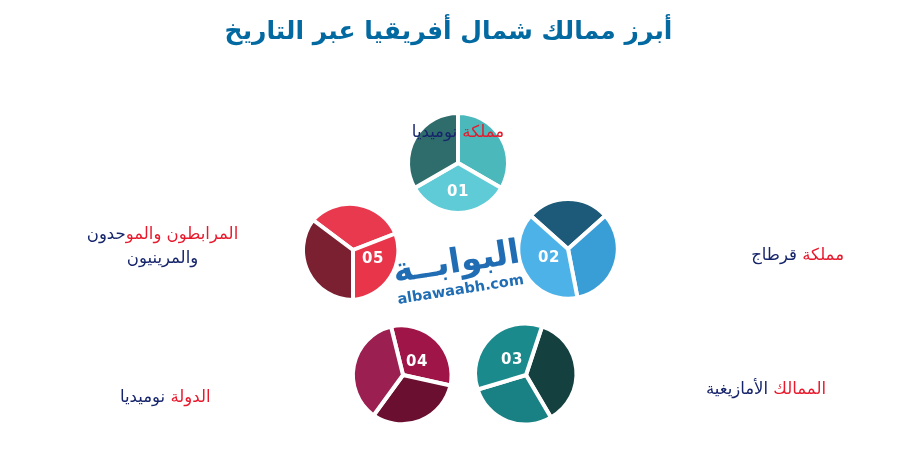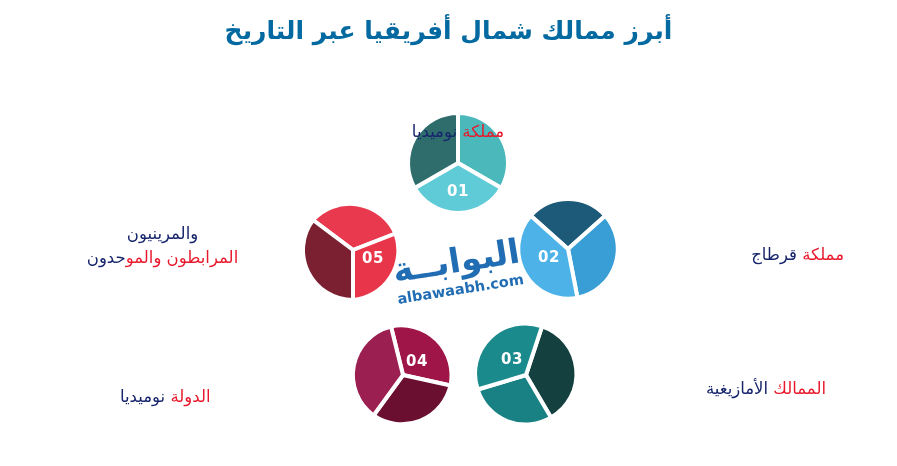--- a/index.html
+++ b/index.html
@@ -175,24 +175,24 @@
   <div class="pie-wrap" id="pie-5">
     <svg viewBox="0 0 104 104">
       <path d="M52 52 L12 22 A50 50 0 0 1 94.5 35.5 Z" fill="#e8394f" stroke="#ffffff" stroke-width="4"></path>
       <path d="M52 52 L94.5 35.5 A50 50 0 0 1 52 102 Z" fill="#e8354a" stroke="#ffffff" stroke-width="4"></path>
       <path d="M52 52 L52 102 A50 50 0 0 1 12 22 Z" fill="#7a2030" stroke="#ffffff" stroke-width="4"></path>
       <text class="pie-num" x="72" y="60">05</text>
     </svg>
   </div>
 
   <div class="node-label lbl-center" id="label-5">
-    <div>والمرينيون</div>
     <div>
       <span class="hl">المرابطون والمو</span><span>حدون</span>
     </div>
+    <div>والمرينيون</div>
   </div>
 
   <div id="watermark">
     <div class="wm-ar">البوابــة</div>
     <div class="wm-en">albawaabh.com</div>
   </div>
 
 </div>
 
 </body></html>

